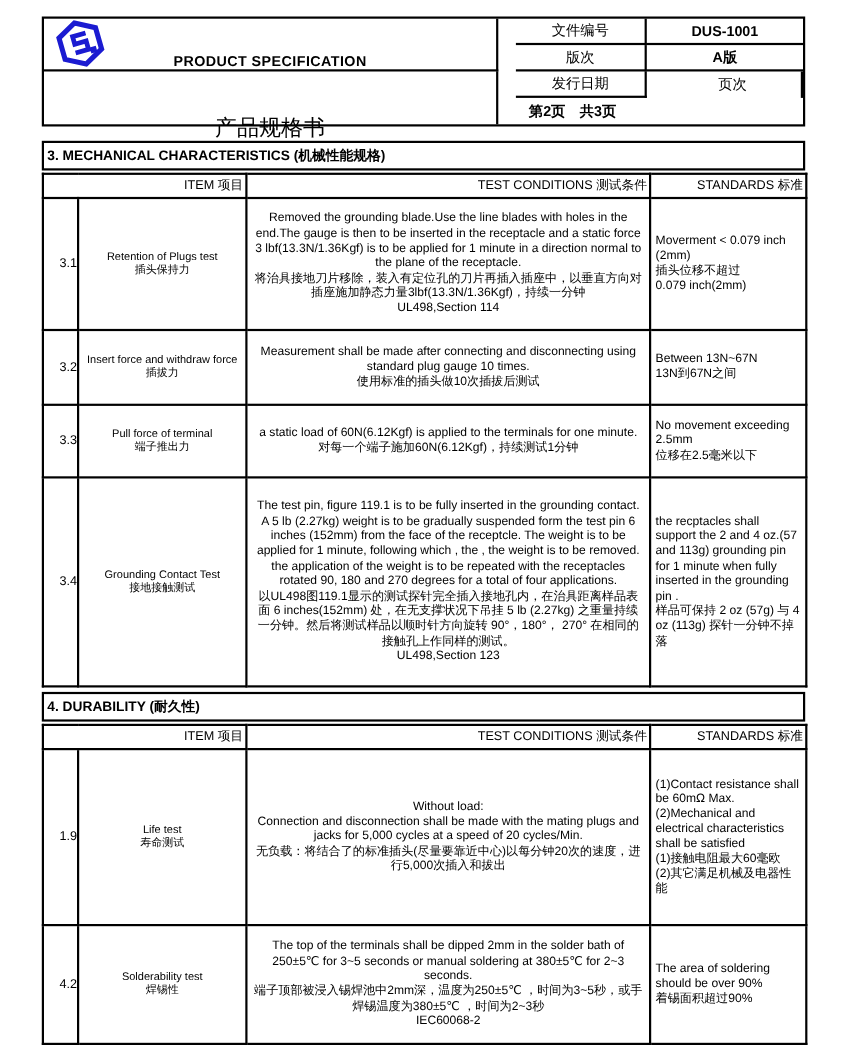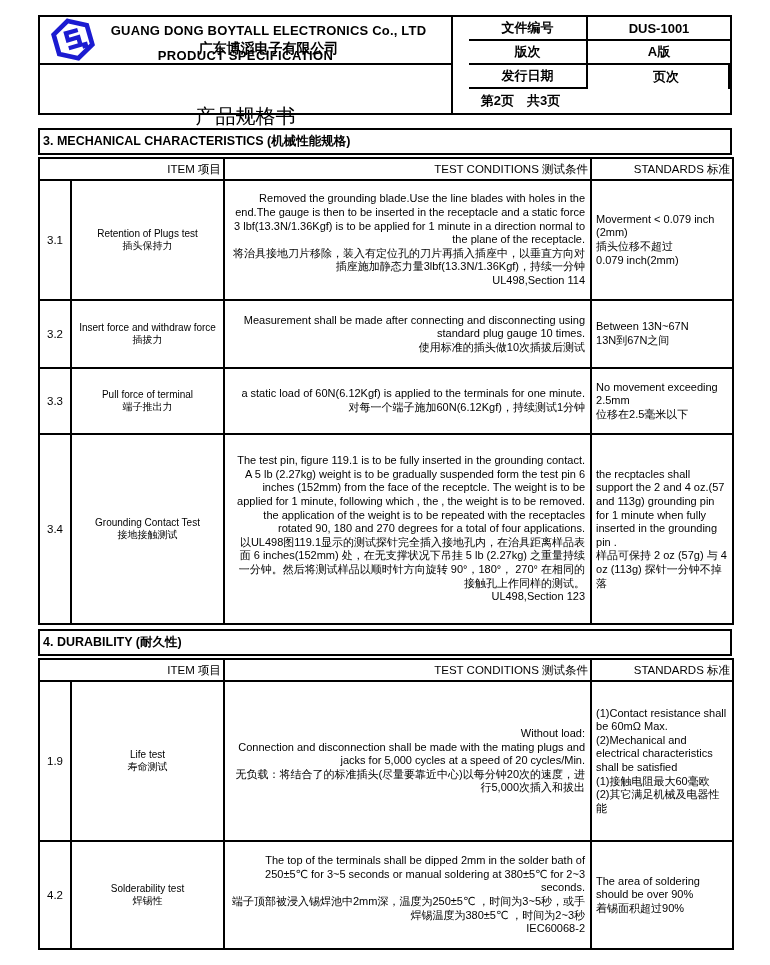--- a/index.html
+++ b/index.html
@@ -24,21 +24,21 @@
   .hdr > .no-r { border-right:none; }
   .hdr > .no-b { border-bottom:none; }
   .cell-company { grid-column:1; grid-row:1/3; position:relative; flex-direction:column; }
   .cell-doctitle { grid-column:1; grid-row:3/5; flex-direction:column;gap:28px; }
   .logo-wrap { position:absolute; left:5px; top:1px; width:62px; height:46px; }
   .company-text { padding-left:46px; text-align:center; }
   .company-en { font-weight:bold; font-size:13px; letter-spacing:0.2px; }
   .company-cn { font-weight:bold; font-size:14px; margin-top:2px; }
   .doc-title-en { font-weight:bold; font-size:13px; letter-spacing:0.4px; }
   .doc-title-cn { font-weight:normal; font-size:20px; margin-top:12px; }
-  .fld-label { font-weight:bold; font-size:13px;margin-left:16px; }
+  .fld-label { font-weight:normal; font-size:13px;margin-left:16px; }
   .fld-value { font-weight:bold; font-size:13px; }
 
   
   .section-bar {
     border:2px solid #000;
     width:694px;
     font-weight:bold;
     font-size:12.5px;
     padding:3px 4px 3px 3px;
     margin-top:13px;
@@ -58,46 +58,42 @@
     vertical-align:middle;
     line-height:1.24;
   }
   table.spec th {
     font-weight:normal;
     font-size:11.5px;
     height:22px;
     text-align:right;
     padding:1px 2px;
   }
-  td.c-no { text-align:center; font-size:11.5px;margin-left:41px; }
+  td.c-no { text-align:right; font-size:11.5px;margin-left:41px; }
   td.c-item { text-align:center; white-space:pre-line; padding:2px 4px; font-size:10px; }
-  td.c-test { text-align:right; white-space:pre-line; padding:3px 5px; }
+  td.c-test { text-align:center; white-space:pre-line; padding:3px 5px; }
   td.c-std  { text-align:left; white-space:pre-line; padding:3px 4px; }
 </style>
 </head>
 <body>
 
 <div class="page">
 
   <div class="hdr">
 
     <div class="cell-company">
       <span class="logo-wrap">
         <svg viewBox="0 0 64 64" width="56" height="46" aria-hidden="true">
           <g transform="rotate(-16 32 30)">
             <polygon points="32,3 56,16 56,44 32,57 8,44 8,16" fill="none" stroke-width="6.5" stroke="#1b1bd1"></polygon>
             <path d="M42,19 L25,19 L25,29 L40,29 L40,40 L23,40" fill="none" stroke-width="6" stroke="#1b1bd1"></path>
             <rect x="42" y="38" width="8" height="8" fill="#1b1bd1"></rect>
           </g>
         </svg>
       </span>
-      <div class="company-text">
-        <div class="company-en">GUANG DONG BOYTALL ELECTRONICS Co., LTD</div>
-        <div class="company-cn">广东博滔电子有限公司</div>
-      </div>
     </div>
 
     <div class="fld-label">文件编号</div>
     <div class="fld-value no-r">DUS-1001</div>
 
     <div class="fld-label">版次</div>
     <div class="fld-value no-r">A版</div>
 
     <div class="cell-doctitle no-b">
       <div class="doc-title-en">PRODUCT SPECIFICATION</div>

